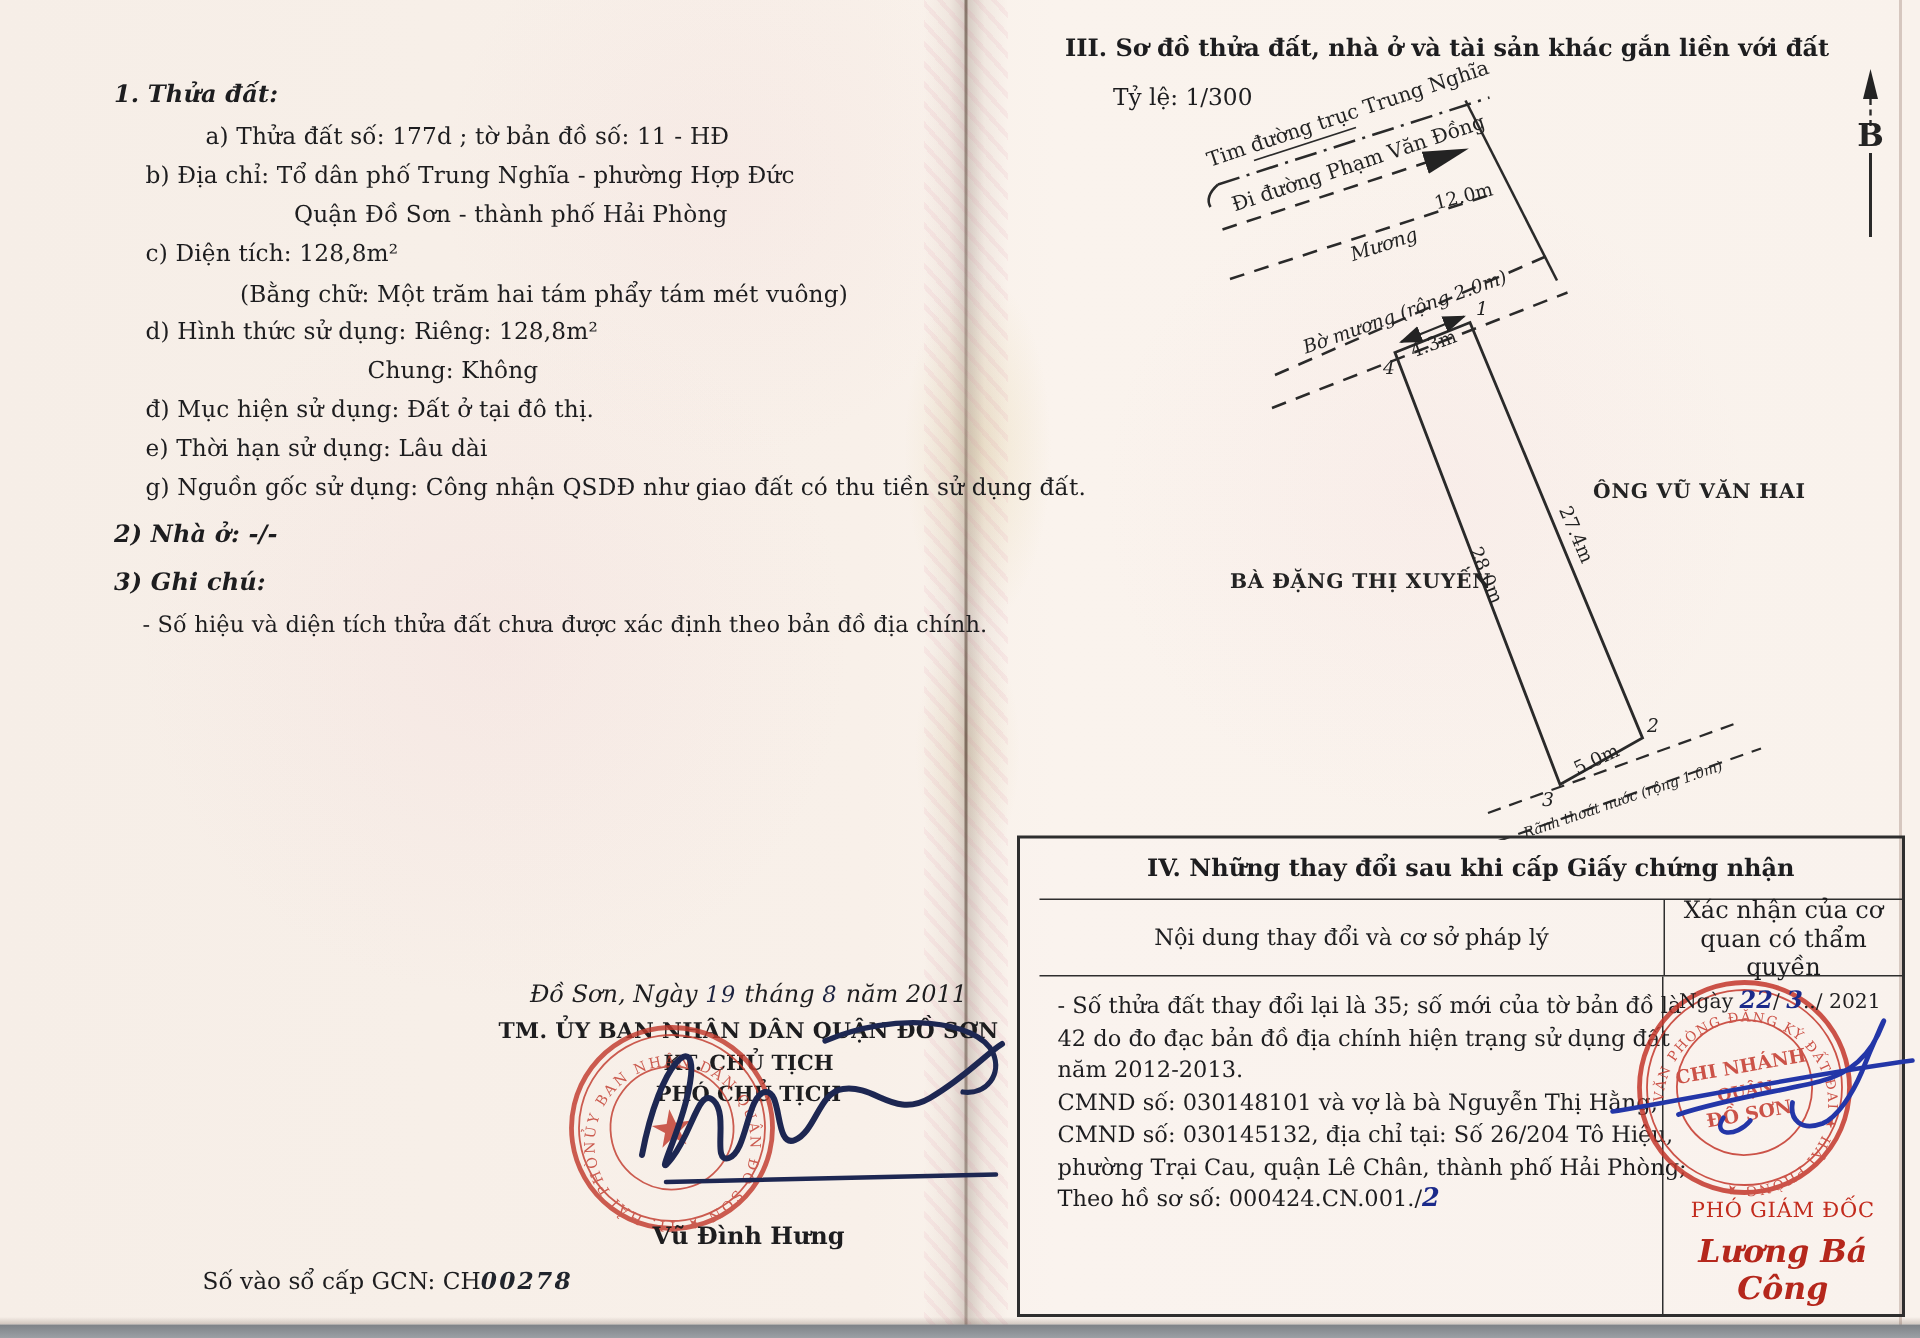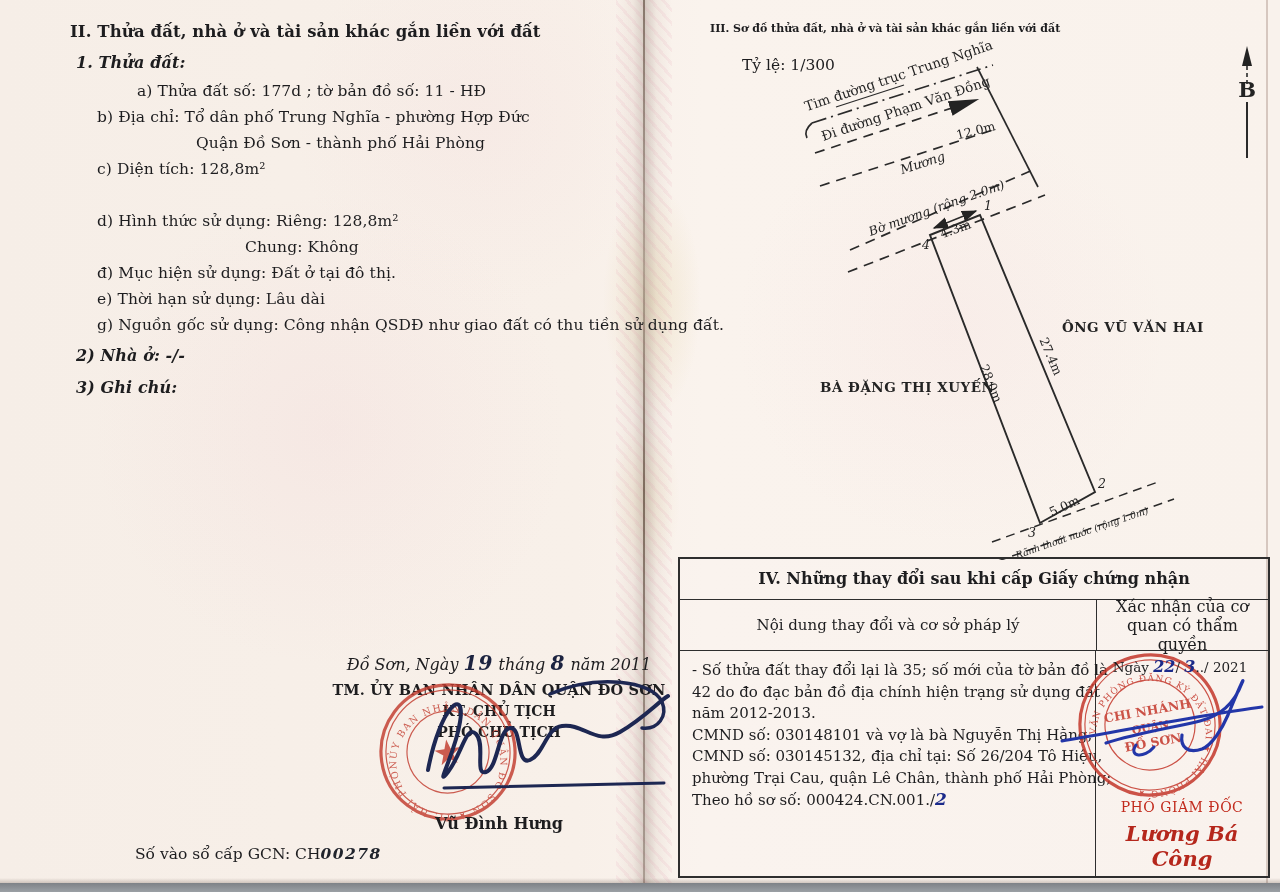--- a/index.html
+++ b/index.html
@@ -31,33 +31,33 @@
   #s2-d2{left:245px;top:238px;}
   #s2-dd{left:97px; top:264px;}
   #s2-e {left:97px; top:290px;}
   #s2-g {left:97px; top:316px;}
   #s2-n2{left:76px; top:346px;}
   #s2-n3{left:76px; top:378px;}
   #s2-note{left:95px; top:407px; font-size:15px;}
   
   #sign-block{left:318px; top:650px; width:362px; text-align:center;}
   #sign-date{font-style:italic; font-size:16px; line-height:26px;}
-  .hw{font-weight:bold; font-style:italic; color:#1c2340; font-size:20px; letter-spacing:1px;}
+  .hw{font-weight:normal; font-style:italic; color:#1c2340; font-size:15px; letter-spacing:1px;}
   #sign-committee{font-weight:bold; font-size:14.5px; line-height:23px; letter-spacing:.2px;}
   #sign-kt,#sign-deputy{font-weight:bold; font-size:14px; line-height:21px;}
   #signer-name{left:318px; top:814px; width:362px; text-align:center; font-weight:bold; font-size:16px;}
   #gcn{left:135px; top:844px; font-size:15.5px;}
   #gcn .hwcode{font-weight:bold; font-style:italic; letter-spacing:1.5px; color:#20242c;}
   
-  #s3-title{left:710px; top:22px; font-weight:bold; font-size:11px; white-space:nowrap;}
+  #s3-title{left:710px; top:22px; font-weight:bold; font-size:16px; white-space:nowrap;}
   #s3-scale{left:742px; top:56px; font-size:15.5px;}
   
   #diagram{left:700px; top:40px;}
   
-  #table4{left:678px; top:557px; width:592px; height:321px; border:2px solid #2e2e2e; box-sizing:border-box; background:rgba(255,255,255,.06);}
+  #table4{left:678px; top:557px; width:592px; height:321px; border:2px solid #2e2e2e; box-sizing:border-box; background:rgba(255,255,255,.06);padding-left:13px;}
   #t4-title{height:40px; line-height:40px; text-align:center; font-weight:bold; font-size:16px; border-bottom:1.5px solid #2e2e2e;}
   #t4-head{display:flex; height:50px; border-bottom:1.5px solid #2e2e2e;}
   #t4-h1{width:416px; border-right:1.5px solid #2e2e2e; display:flex; align-items:center; justify-content:center; font-size:15px;}
   #t4-h2{flex:1; display:flex; align-items:center; justify-content:center; text-align:center; font-size:16px; line-height:19px; padding:0 8px;}
   #t4-body{display:flex; height:226px;}
   #t4-c1{width:416px; border-right:1.5px solid #2e2e2e; padding:9px 8px 0 12px; box-sizing:border-box;}
   #t4-c1 .cl{font-size:15px; line-height:21.5px; white-space:nowrap;}
   #t4-c2{flex:1; position:relative;}
   #t4-date{position:absolute; top:6px; left:0; right:4px; text-align:center; font-size:13.5px; white-space:nowrap;}
   #t4-date .hwb{color:#1b2a8a; font-weight:bold; font-style:italic; font-size:16px;}
@@ -79,33 +79,34 @@
 <body>
 
 <div id="page">
 
   <div id="spine" class="abs"></div>
   <div id="spine-crease" class="abs"></div>
   <div id="right-crease" class="abs"></div>
   <div id="bottom-shadow" class="abs"></div>
   <div id="bottom-edge" class="abs"></div>
 
-  <div id="s2-title" class="s2line s2head">II. Thửa đất, nhà ở và tài sản khác gắn liền với đất</div>
   <div id="s2-sub1" class="s2line s2sub">1. Thửa đất:</div>
   <div id="s2-a" class="s2line">a) Thửa đất số: 177d ; tờ bản đồ số: 11 - HĐ</div>
   <div id="s2-b" class="s2line">b) Địa chỉ: Tổ dân phố Trung Nghĩa - phường Hợp Đức</div>
   <div id="s2-b2" class="s2line">Quận Đồ Sơn - thành phố Hải Phòng</div>
   <div id="s2-c" class="s2line">c) Diện tích: 128,8m²</div>
+  <div id="s2-c2" class="s2line">(Bằng chữ: Một trăm hai tám phẩy tám mét vuông)</div>
   <div id="s2-d" class="s2line">d) Hình thức sử dụng: Riêng: 128,8m²</div>
   <div id="s2-d2" class="s2line">Chung: Không</div>
   <div id="s2-dd" class="s2line">đ) Mục hiện sử dụng: Đất ở tại đô thị.</div>
   <div id="s2-e" class="s2line">e) Thời hạn sử dụng: Lâu dài</div>
   <div id="s2-g" class="s2line">g) Nguồn gốc sử dụng: Công nhận QSDĐ như giao đất có thu tiền sử dụng đất.</div>
   <div id="s2-n2" class="s2line s2sub">2) Nhà ở: -/-</div>
   <div id="s2-n3" class="s2line s2sub">3) Ghi chú:</div>
+  <div id="s2-note" class="s2line">- Số hiệu và diện tích thửa đất chưa được xác định theo bản đồ địa chính.</div>
 
   <div id="sign-block" class="abs">
     <div id="sign-date">
       <span>Đồ Sơn, Ngày</span>
       <span class="hw">19</span>
       <span>tháng</span>
       <span class="hw">8</span>
       <span>năm 2011</span>
     </div>
     <div id="sign-committee">TM. ỦY BAN NHÂN DÂN QUẬN ĐỒ SƠN</div>

